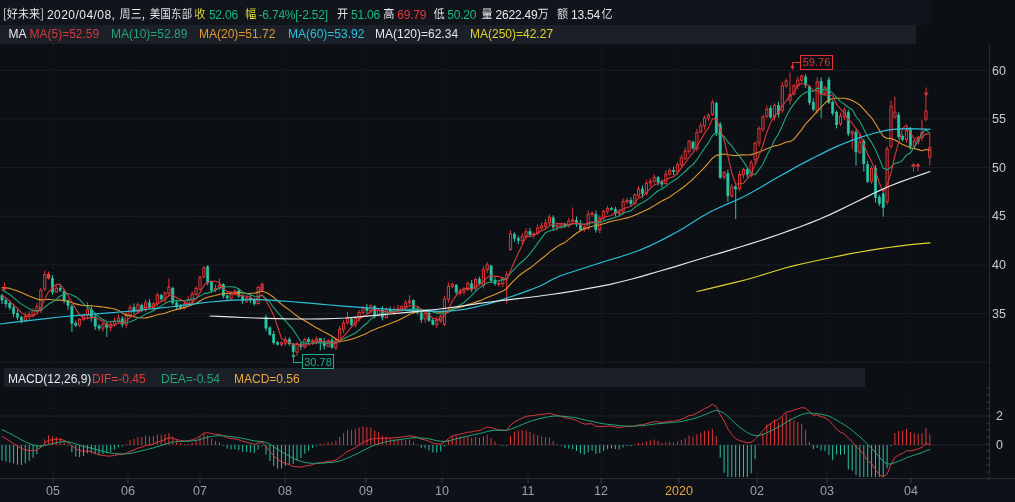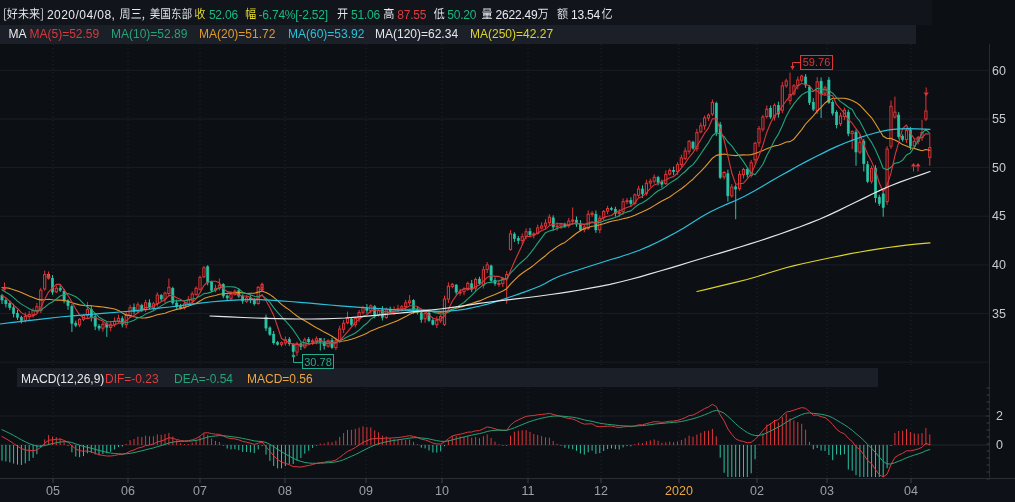--- a/index.html
+++ b/index.html
@@ -1,47 +1,47 @@
 <!DOCTYPE html>
 <html><head><meta charset="utf-8">
 <style>
 html,body{margin:0;padding:0;background:#0c0f14;width:1015px;height:502px;overflow:hidden}
 body{font-family:"Liberation Sans",sans-serif;position:relative}
 .r1{position:absolute;top:0;left:0;width:932px;height:25px;background:#11141b}
 .r1 span{position:absolute;top:8.5px;font-size:12px;line-height:12px;letter-spacing:-0.2px;white-space:pre}
 .r2{position:absolute;top:25px;left:0;width:916px;height:19px;background:#1b1f27}
 .r2 span{position:absolute;top:2.5px;font-size:12px;line-height:12px;white-space:pre}
-.mh{position:absolute;top:368px;left:17px;width:861px;height:19px;background:#1b1f27}
+.mh{position:absolute;top:368px;left:4px;width:861px;height:19px;background:#1b1f27}
 .mh span{position:absolute;top:4.5px;font-size:12px;line-height:12px;white-space:pre}
 .ax{position:absolute;top:479px;left:0;width:1015px;height:23px;background:#0e1117}
 .w{color:#e8eaee}.g{color:#16b97f}.rd{color:#e03b3d}
 </style></head>
 <body>
 <div class="r1">
 <span class="w" style="left:47px;letter-spacing:0.45px">2020/04/08,</span>
 <span class="g" style="left:208.9px">52.06</span>
 <span class="g" style="left:258.5px">-6.74%[-2.52]</span>
 <span class="g" style="left:351px">51.06</span>
-<span class="rd" style="left:397.2px">87.55</span>
+<span class="rd" style="left:397.2px">69.79</span>
 <span class="g" style="left:447.2px">50.20</span>
 <span class="w" style="left:495.5px">2622.49</span>
 <span class="w" style="left:571px">13.54</span>
 </div>
 <div class="r2">
 <span class="w" style="left:8.4px">MA</span>
 <span style="left:29.5px;color:#d8393c">MA(5)=52.59</span>
 <span style="left:111px;color:#23a478">MA(10)=52.89</span>
 <span style="left:199px;color:#e0992f">MA(20)=51.72</span>
 <span style="left:288px;color:#2bc0da">MA(60)=53.92</span>
 <span style="left:375px;color:#e4e7ea">MA(120)=62.34</span>
 <span style="left:470px;color:#ddd32b">MA(250)=42.27</span>
 </div>
 <div class="mh">
 <span class="w" style="left:4px">MACD(12,26,9)</span>
-<span style="left:88px;color:#e03b3d">DIF=-0.23</span>
+<span style="left:88px;color:#e03b3d">DIF=-0.45</span>
 <span style="left:157px;color:#23a478">DEA=-0.54</span>
 <span style="left:230px;color:#eda73d">MACD=0.56</span>
 </div>
 <div class="ax"></div>
 <svg width="1015" height="502" viewBox="0 0 1015 502" style="position:absolute;top:0;left:0">
 <line x1="0" y1="70.3" x2="989" y2="70.3" stroke="#1a1e25" stroke-width="1"></line>
 <line x1="0" y1="119.0" x2="989" y2="119.0" stroke="#1a1e25" stroke-width="1"></line>
 <line x1="0" y1="167.6" x2="989" y2="167.6" stroke="#1a1e25" stroke-width="1"></line>
 <line x1="0" y1="216.2" x2="989" y2="216.2" stroke="#1a1e25" stroke-width="1"></line>
 <line x1="0" y1="264.9" x2="989" y2="264.9" stroke="#1a1e25" stroke-width="1"></line>

